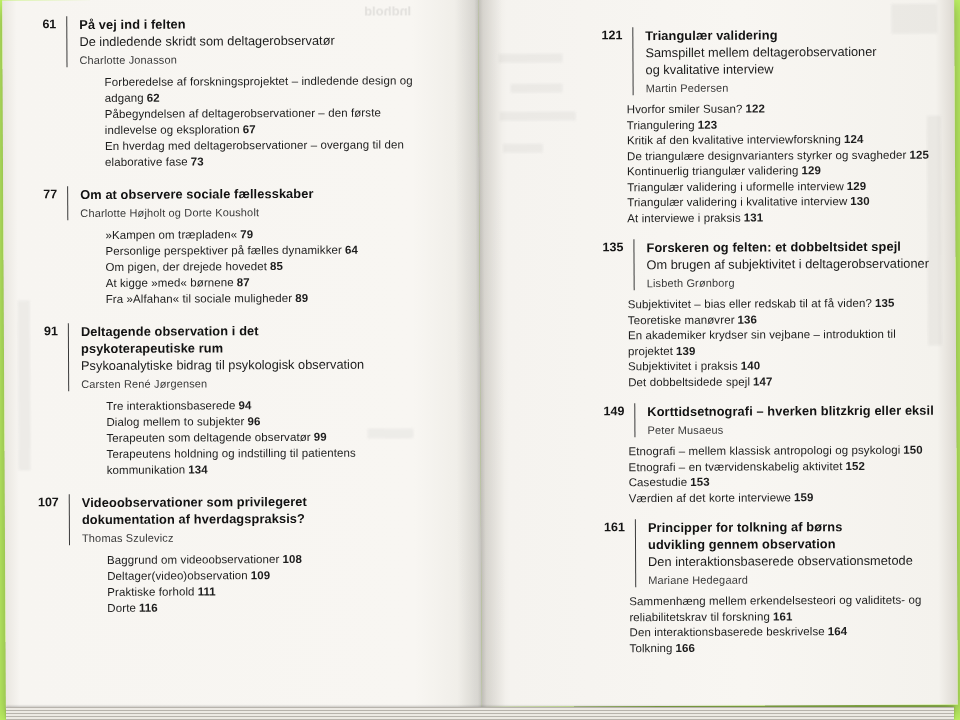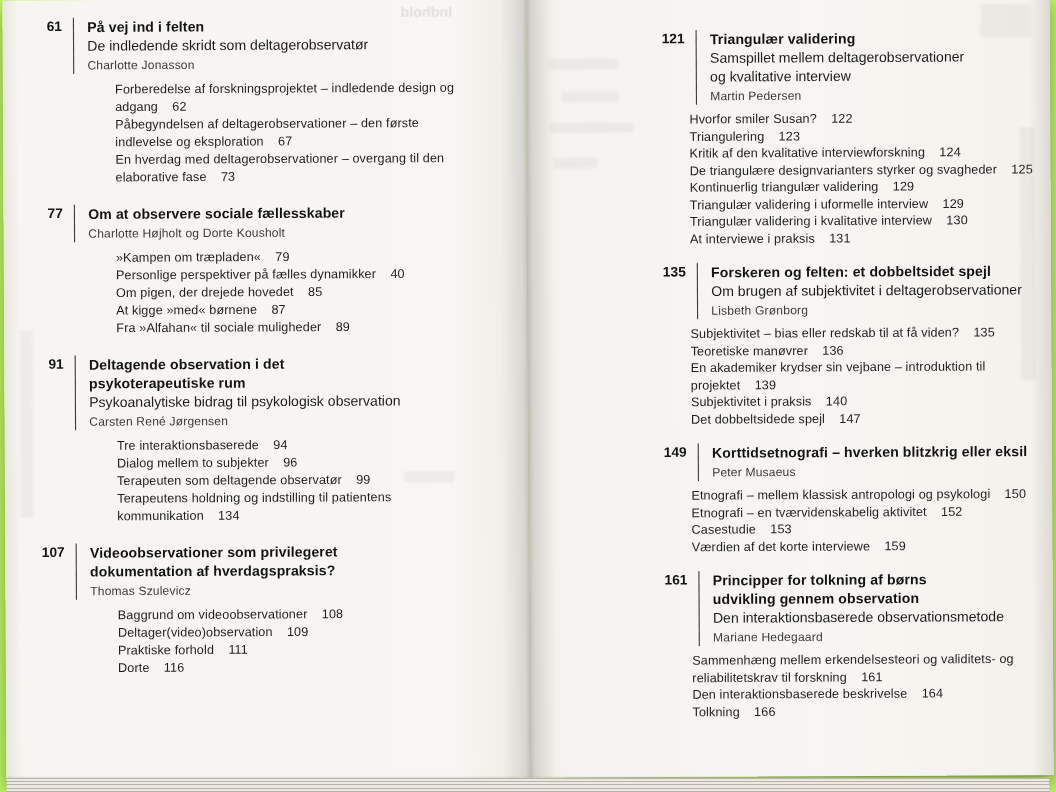--- a/index.html
+++ b/index.html
@@ -27,21 +27,21 @@
   .page.right .ch-num{width:28px;margin-left:28px;}
   .ch-block{flex:1;border-left:1.3px solid #3a3a3a;padding-left:12px;}
   .ch-title{font-weight:700;font-size:12.8px;line-height:17px;white-space:pre-line;color:#121212;letter-spacing:.1px;}
   .ch-subtitle{font-weight:400;font-size:12.8px;line-height:17px;white-space:pre-line;color:#1b1b1b;}
   .ch-author{font-size:11px;line-height:14px;color:#3a3a3a;margin-top:3px;letter-spacing:.15px;}
   .entries{margin-top:7px;}
   .page.left  .entries{margin-left:72px;width:320px;}
   .page.right .entries{margin-left:60px;width:324px;}
   .entry{font-size:11.5px;line-height:16px;color:#1d1d1d;letter-spacing:.1px;}
   .page.right .entry{line-height:15.5px;}
-  .pg{padding-left:13px;}
+  .pg{padding-left:3px;font-weight:bold;}
   
   .ghost-word{position:absolute;transform:scaleX(-1);color:rgba(110,110,110,.16);
               font-weight:700;font-size:13px;filter:blur(.5px);}
   .gw1{left:362px;top:5px;}
   .gbar{position:absolute;background:rgba(100,100,100,.07);filter:blur(1.2px);border-radius:1px;}
   .gb1{left:889px;top:8px;width:46px;height:30px;}
   .gb2{left:496px;top:56px;width:64px;height:9px;}
   .gb3{left:508px;top:86px;width:52px;height:9px;}
   .gb4{left:497px;top:114px;width:76px;height:9px;}
   .gb5{left:924px;top:120px;width:14px;height:230px;}
@@ -75,21 +75,21 @@
           <div class="chapter">
             <div class="ch-head">
               <div class="ch-num">77</div>
               <div class="ch-block">
                 <div class="ch-title">Om at observere sociale fællesskaber</div>
                 <div class="ch-author">Charlotte Højholt og Dorte Kousholt</div>
               </div>
             </div>
             <div class="entries">
               <div class="entry"><span class="t">»Kampen om træpladen«</span><span class="pg">79</span></div>
-              <div class="entry"><span class="t">Personlige perspektiver på fælles dynamikker</span><span class="pg">40</span></div>
+              <div class="entry"><span class="t">Personlige perspektiver på fælles dynamikker</span><span class="pg">64</span></div>
               <div class="entry"><span class="t">Om pigen, der drejede hovedet</span><span class="pg">85</span></div>
               <div class="entry"><span class="t">At kigge »med« børnene</span><span class="pg">87</span></div>
               <div class="entry"><span class="t">Fra »Alfahan« til sociale muligheder</span><span class="pg">89</span></div>
             </div>
           </div>
           <div class="chapter">
             <div class="ch-head">
               <div class="ch-num">91</div>
               <div class="ch-block">
                 <div class="ch-title">Deltagende observation i det

